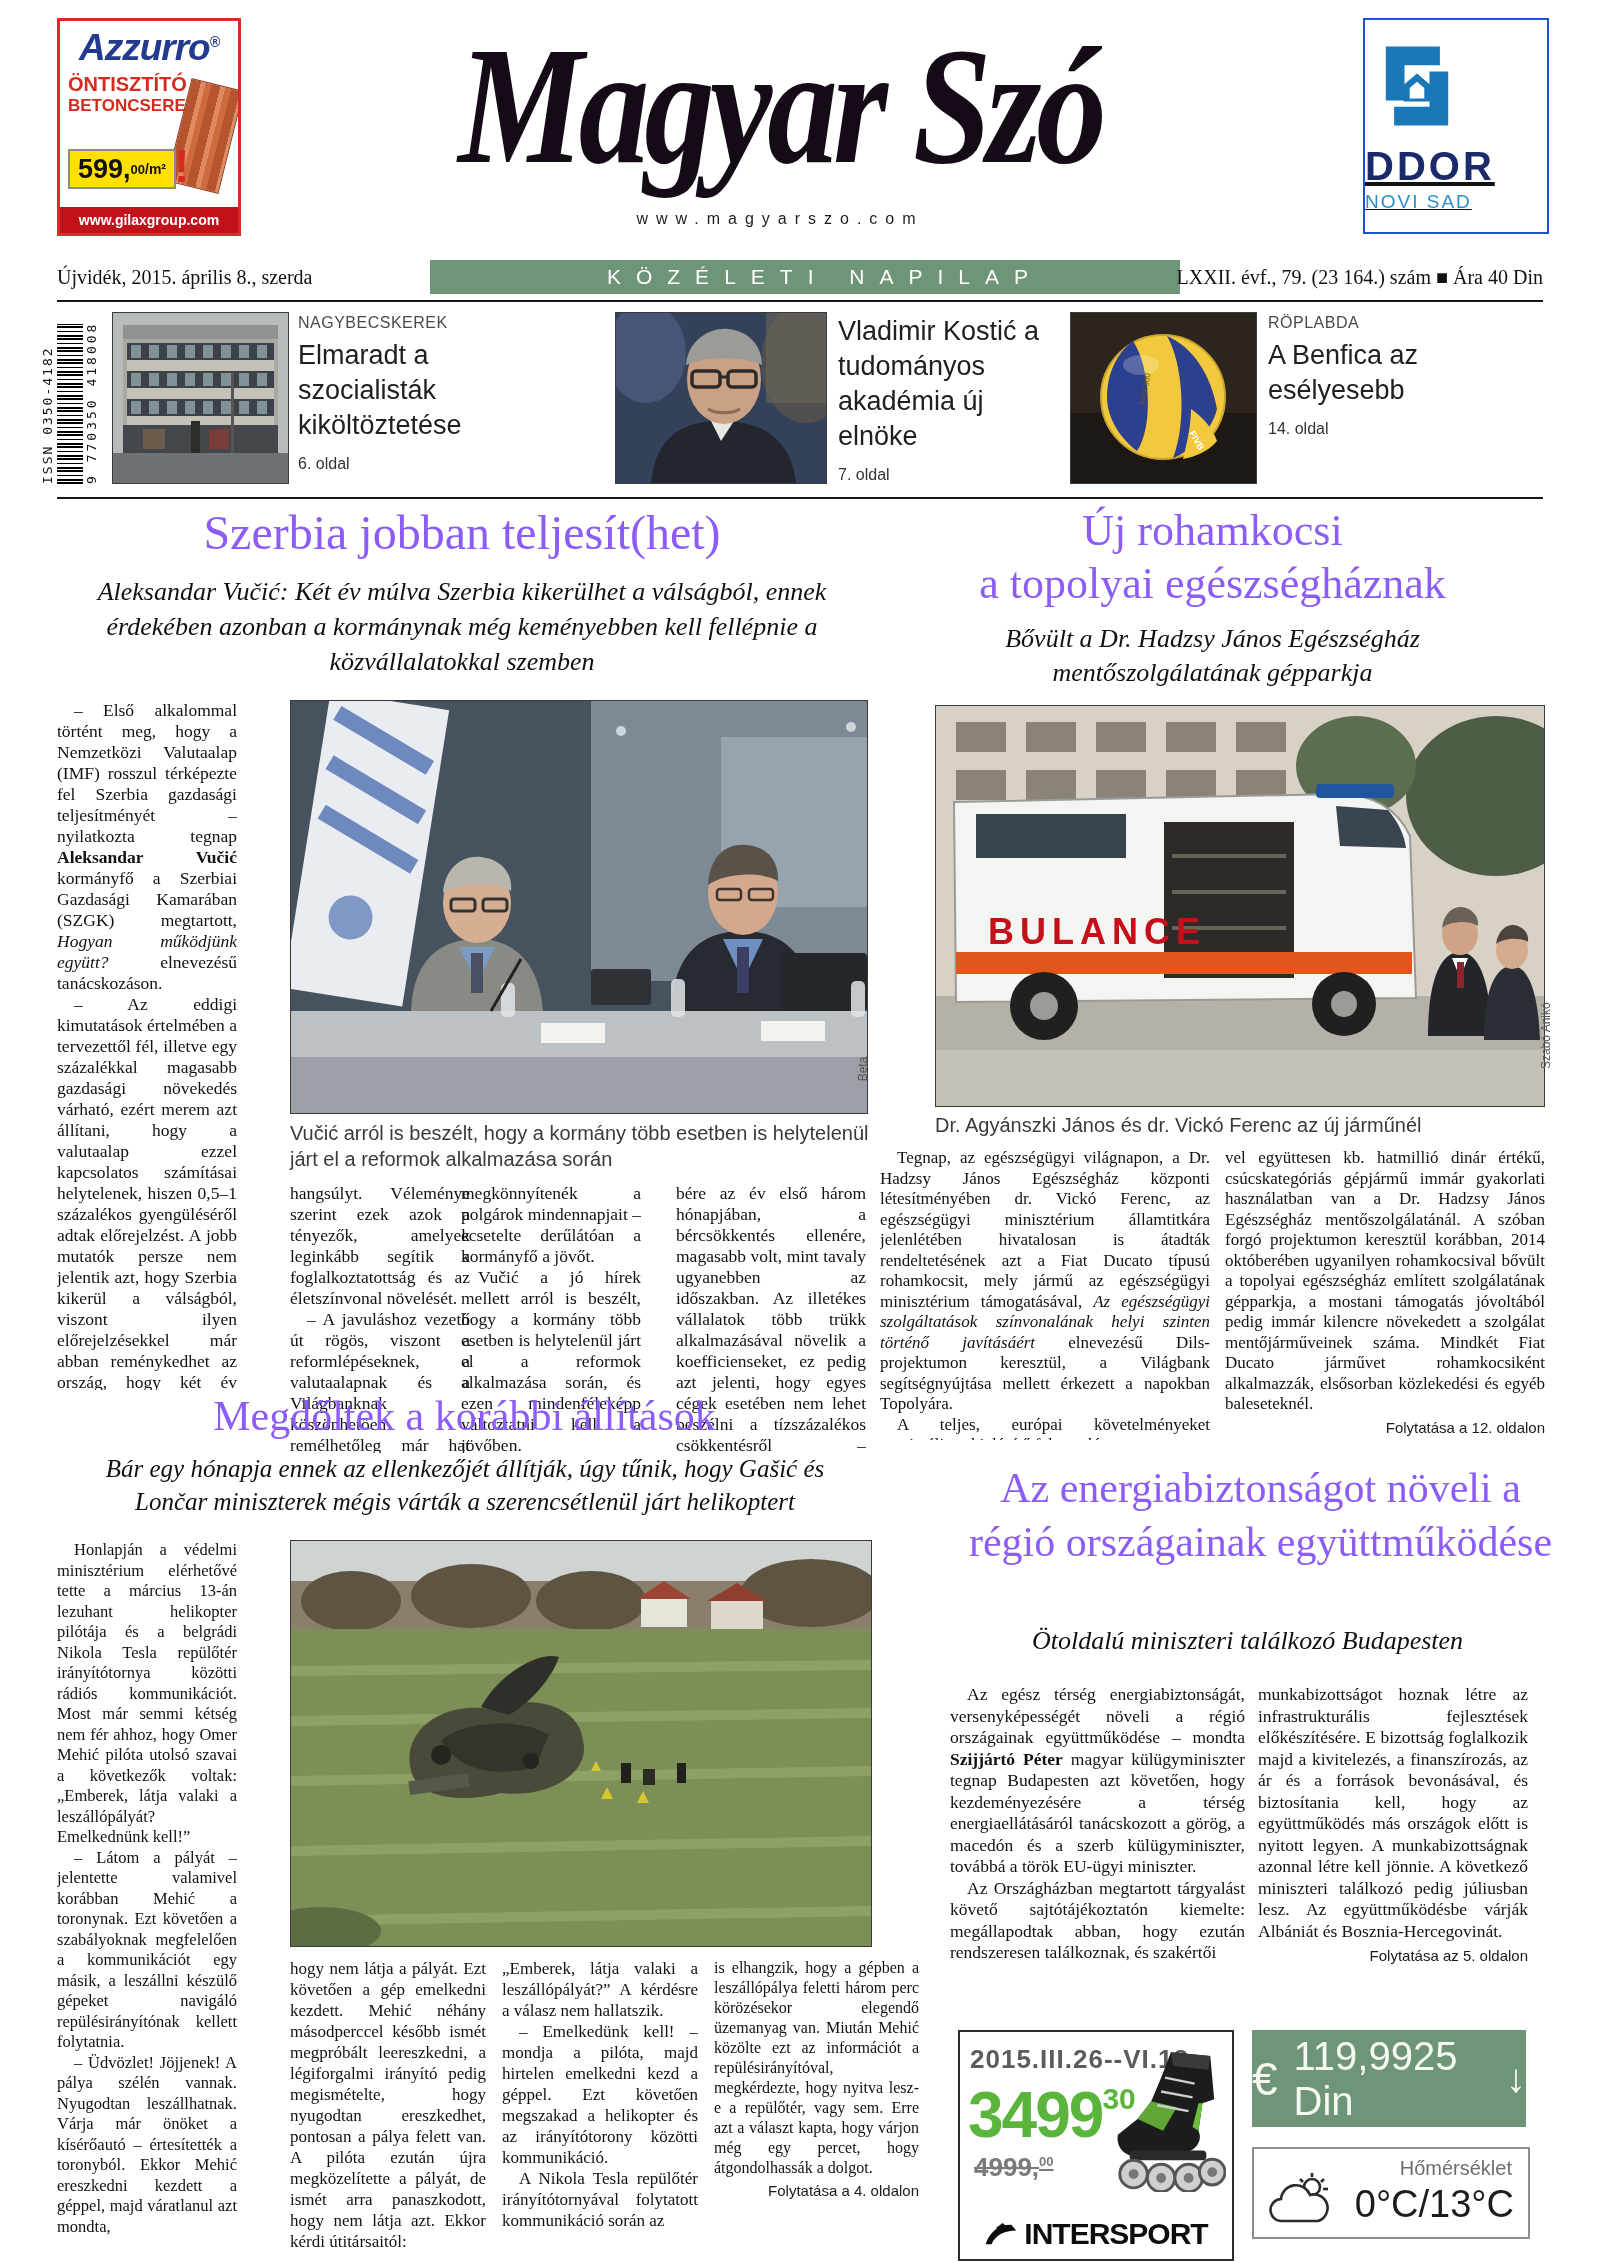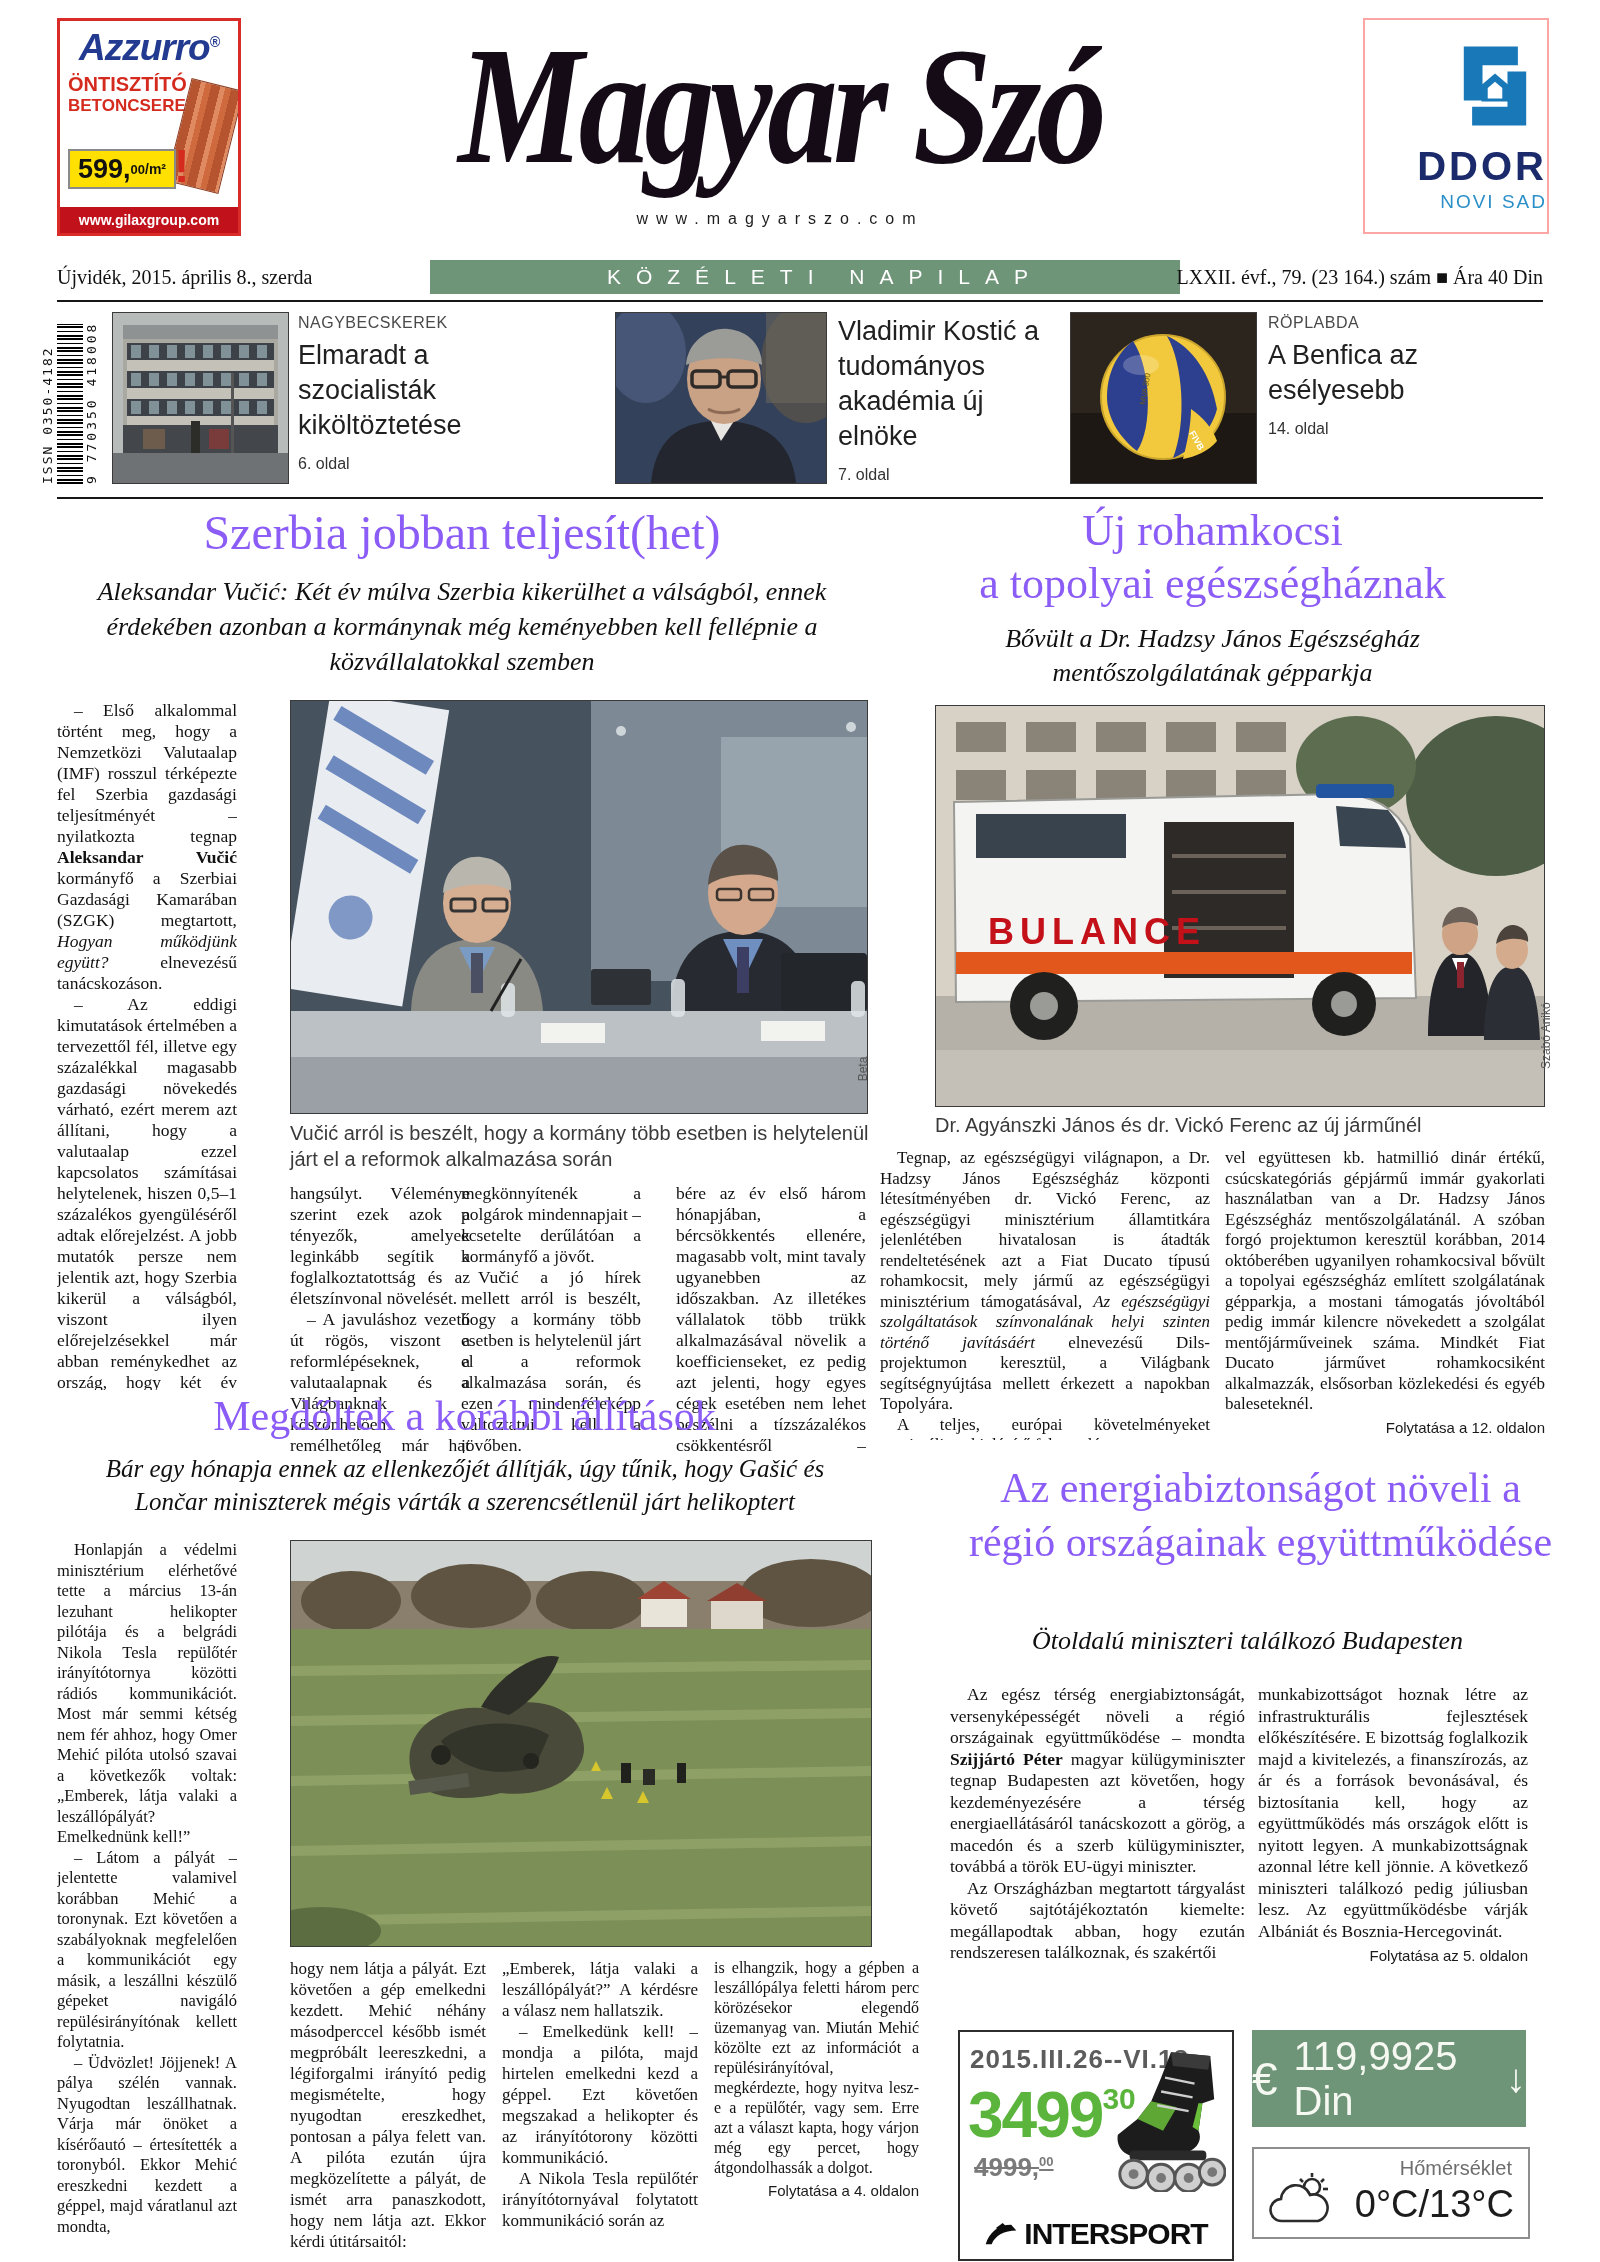--- a/index.html
+++ b/index.html
@@ -45,21 +45,21 @@
   #azzurro .pricebox{position:absolute;left:8px;bottom:44px;width:104px;height:36px;background:#ffe000;
       border:2px solid #8a8a8a;display:flex;align-items:center;justify-content:center;font-family:"Liberation Sans",sans-serif;}
   #azzurro .pricebox b{font-size:27px;color:#111;}
   #azzurro .pricebox sup{font-size:13px;color:#111;font-weight:bold;}
   #azzurro .pricebox .unit{font-size:14px;color:#111;font-weight:bold;}
   #azzurro .bang{position:absolute;left:114px;bottom:40px;color:#d42b1e;font-size:46px;font-weight:bold;
       font-family:"Liberation Sans",sans-serif;}
   #azzurro .url{position:absolute;left:0;bottom:0;width:100%;height:26px;background:#c1121c;color:#fff;
       font-family:"Liberation Sans",sans-serif;font-size:14px;font-weight:bold;display:flex;align-items:center;justify-content:center;}
   
-  #ddor{border:2px solid #fca5a5;background:#fff;text-align:right;}
+  #ddor{border:2px solid #1d4ed8;background:#fff;text-align:left;text-decoration:underline;}
   #ddor .name{font-family:"Liberation Sans",sans-serif;font-weight:bold;font-size:40px;color:#1b2a6b;letter-spacing:3px;margin-top:2px;}
   #ddor .city{font-family:"Liberation Sans",sans-serif;font-size:19px;color:#2a8fc7;letter-spacing:2px;margin-top:2px;}
   
   #issn{left:40px;top:312px;width:70px;height:172px;}
   #issn .rot{width:172px;height:70px;transform:rotate(-90deg) translate(-172px,0);transform-origin:0 0;
       display:flex;flex-direction:column;justify-content:flex-start;}
   #issn .code{font-family:"DejaVu Sans Mono",monospace;font-size:13px;letter-spacing:2px;color:#111;}
   #issn .bars{width:160px;height:26px;margin-top:2px;
       background:repeating-linear-gradient(90deg,#000 0 2px,#fff 2px 3px,#000 3px 5px,#fff 5px 8px,#000 8px 9px,#fff 9px 12px);}
   #issn .digits{font-family:"DejaVu Sans Mono",monospace;font-size:13px;letter-spacing:3px;color:#111;margin-top:1px;}

